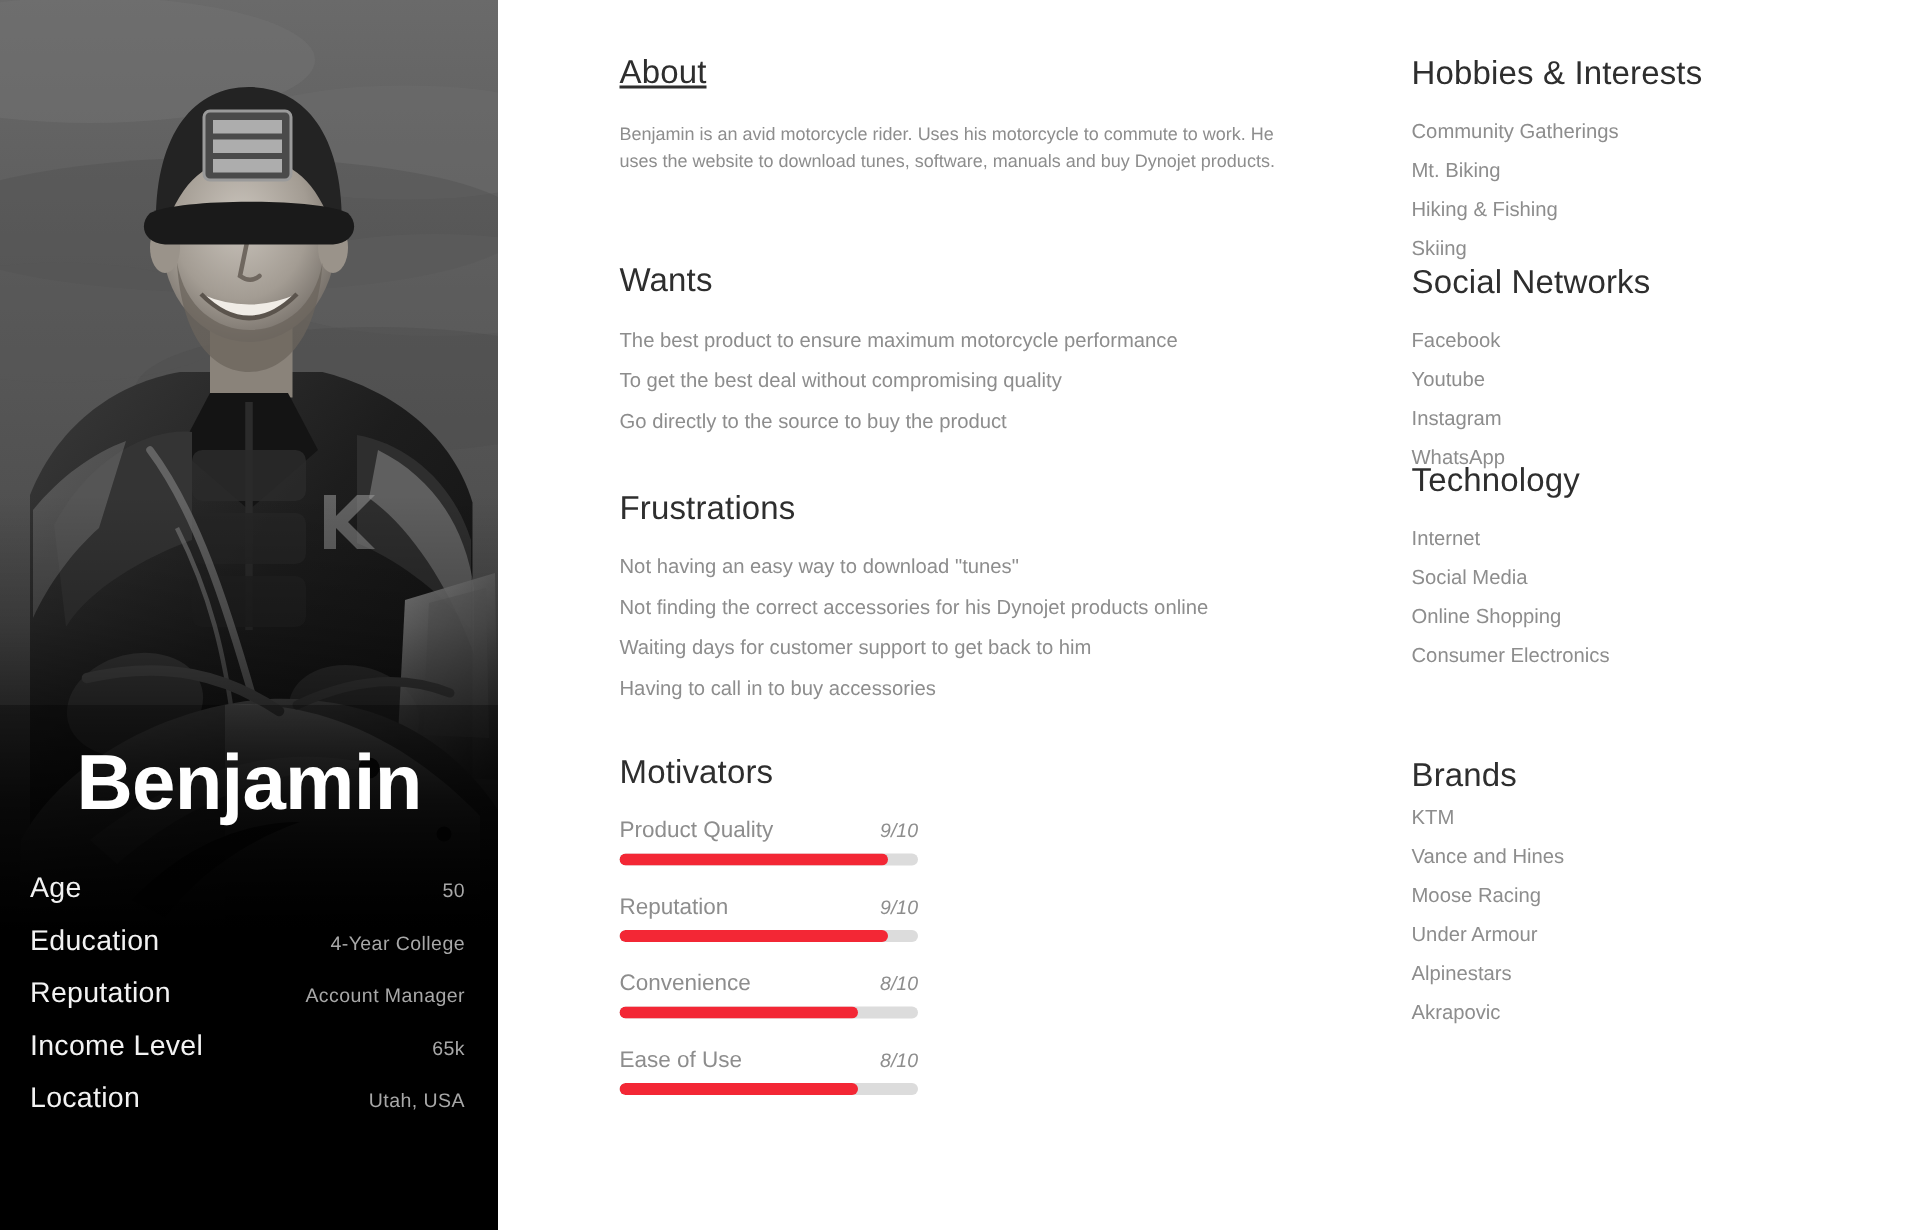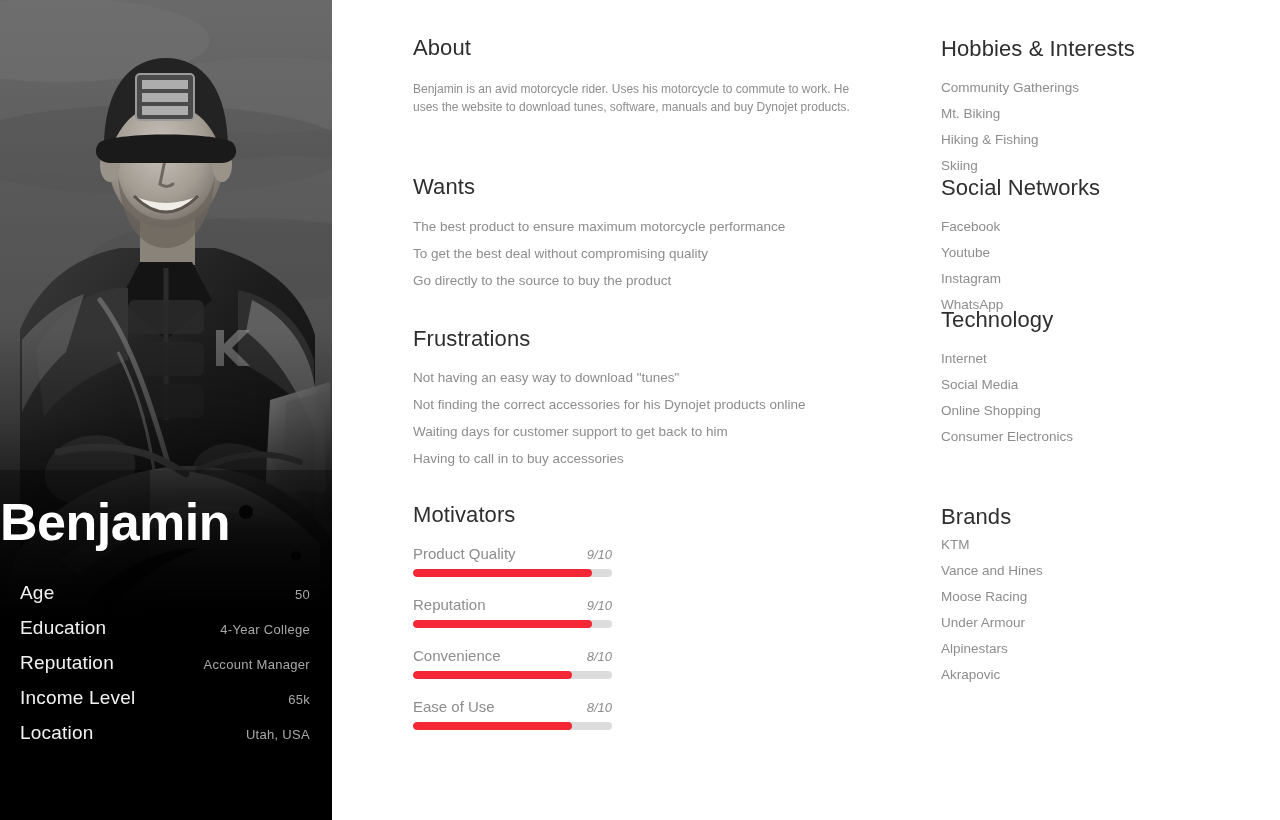--- a/index.html
+++ b/index.html
@@ -28,21 +28,21 @@
     background:#565656;
   }
   .photo svg { display:block; width:332px; height:620px; }
   .photo-fade {
     position:absolute; left:0; top:330px; width:332px; height:290px;
     background:linear-gradient(to bottom, rgba(0,0,0,0) 0%, rgba(0,0,0,0.25) 30%, rgba(0,0,0,0.80) 70%, #000 100%);
     pointer-events:none;
   }
   .name {
     position:absolute; left:0; top:496px; width:332px;
-    text-align:left;
+    text-align:center;
     color:#fff;
     font-size:52px;
     font-weight:bold;
     letter-spacing:-0.5px;
     line-height:1.0;
   }
   .stats {
     position:absolute; left:0; top:582px;
     width:332px;
     padding:0 22px 0 20px;
@@ -83,21 +83,21 @@
   }
   .list-item {
     font-size:13.5px;
     color:#8d8d8d;
     font-weight:400;
     line-height:16px;
   }
 
   
   .blk-about { position:absolute; top:36px; left:0; width:460px; }
-  .blk-about .section-title { margin-bottom:20px; }
+  .blk-about .section-title { margin-bottom:20px;text-decoration:underline; }
   .blk-about .body-text { width:455px; }
 
   .blk-wants { position:absolute; top:175px; left:0; width:460px; }
   .blk-wants .section-title { margin-bottom:20px; }
   .blk-wants .list-item { margin-bottom:11px; }
 
   .blk-frustrations { position:absolute; top:327px; left:0; width:460px; }
   .blk-frustrations .section-title { margin-bottom:19px; }
   .blk-frustrations .list-item { margin-bottom:11px; }
 

